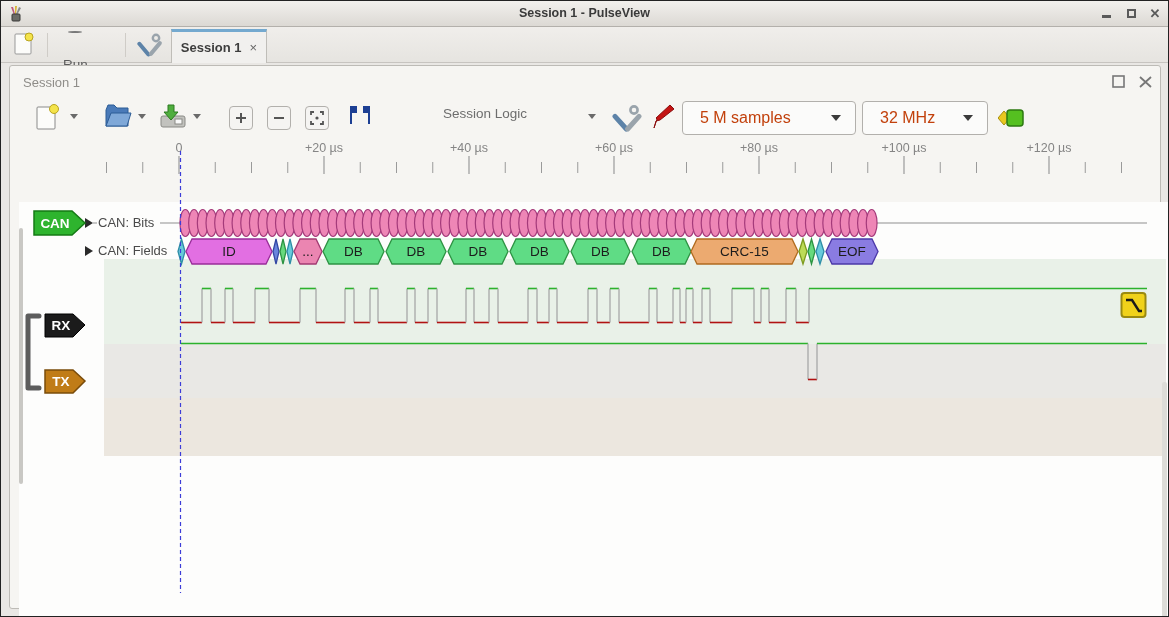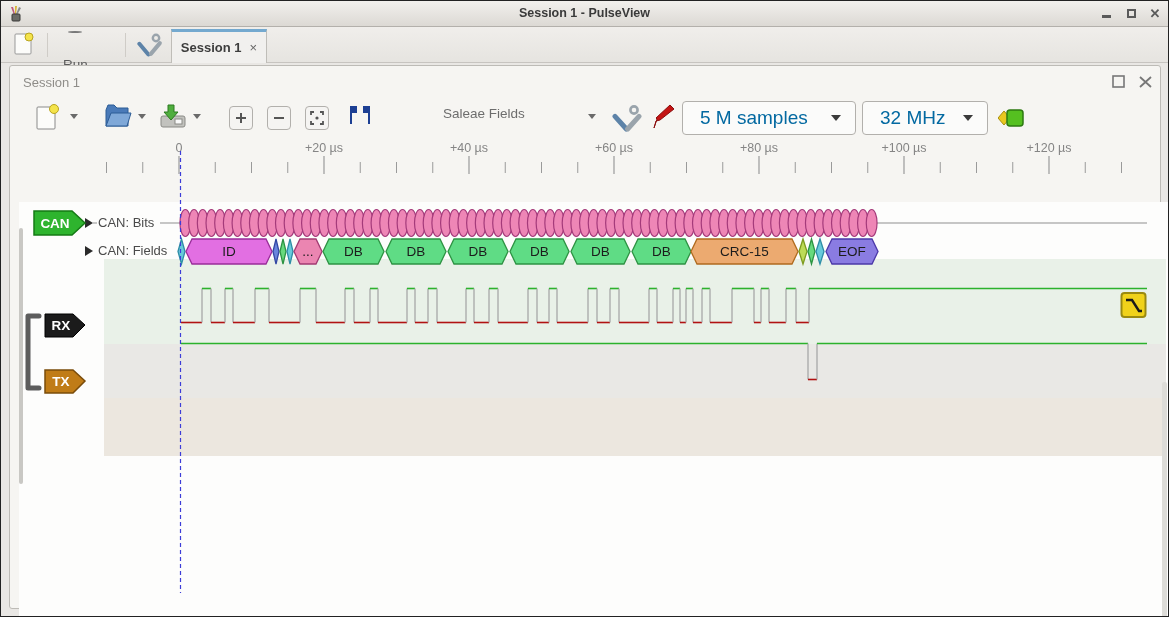--- a/index.html
+++ b/index.html
@@ -35,21 +35,21 @@
   .session-title{position:absolute;left:13px;top:9px;font-size:13px;color:#8f8d89;}
   .sw-btn{position:absolute;top:9px;color:#777;}
   
   .sbtn{position:absolute;display:flex;align-items:center;justify-content:center;}
   .drop-arrow{width:0;height:0;border-left:4px solid transparent;border-right:4px solid transparent;
     border-top:5px solid #6a6a6a;}
   .sq-btn{width:24px;height:24px;border:1px solid #b2b0ac;border-radius:4px;background:#f5f4f2;
     color:#555;}
   .combo{position:absolute;top:35px;height:34px;border:1px solid #b2b0ac;border-radius:4px;
     background:#fbfbfa;display:flex;align-items:center;}
-  .combo .txt{font-size:19px;color:#0369a1;padding-left:17px;}
+  .combo .txt{font-size:16px;color:#c2410c;padding-left:17px;}
   .combo .arr{position:absolute;right:14px;width:0;height:0;border-left:5px solid transparent;
     border-right:5px solid transparent;border-top:6px solid #3a3a3a;}
   .device-sel{position:absolute;left:433px;top:40px;font-size:13.5px;color:#6d6d6d;}
   
   .trace-view{position:absolute;left:9px;top:136px;width:1150px;height:470px;background:#fdfdfc;}
   .row-bg{position:absolute;left:85px;width:1062px;}
   .scroll-handle{position:absolute;background:#c9c8c4;border-radius:2px;}
   svg text{font-family:"Liberation Sans",sans-serif;}
 </style>
 </head>
@@ -154,21 +154,21 @@
           <circle cx="7" cy="7" r="1.6" fill="#555"></circle>
         </svg>
       </div>
       <div class="sbtn" style="left:336px;top:38px">
         <svg width="28" height="22">
           <path d="M4,2 L11,2 L11,9 L6,9 L6,20 L4,20 Z" fill="#1c3f93"></path>
           <path d="M17,2 L24,2 L24,20 L22,20 L22,9 L17,9 Z" fill="#1c3f93"></path>
         </svg>
       </div>
       <div class="device-sel">
-        <span>Saleae Fields</span>
+        <span>Session Logic</span>
       </div>
       <div class="sbtn" style="left:578px;top:48px">
           <div class="drop-arrow"></div>
         </div>
       <div class="sbtn" style="left:601px;top:36px">
         <svg width="32" height="30">
           <rect x="5" y="4" width="5" height="22" rx="2.5" transform="rotate(-42 16 15)" fill="#5d83a8"></rect>
           <rect x="22" y="4" width="5" height="22" rx="2.5" transform="rotate(42 16 15)" fill="#9aa4ac"></rect>
           <circle cx="23" cy="8" r="3.6" fill="none" stroke="#9aa4ac" stroke-width="2.6"></circle>
         </svg>

